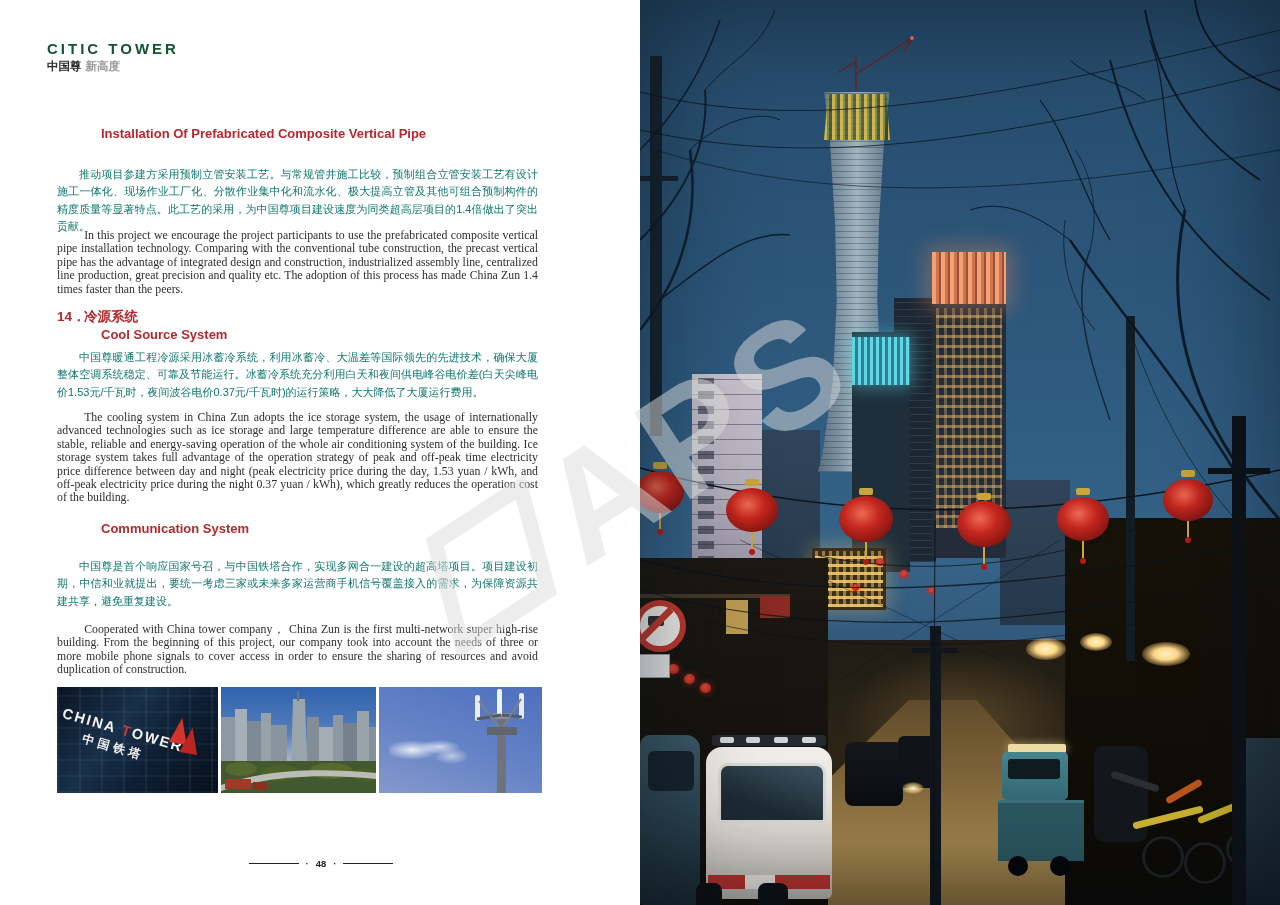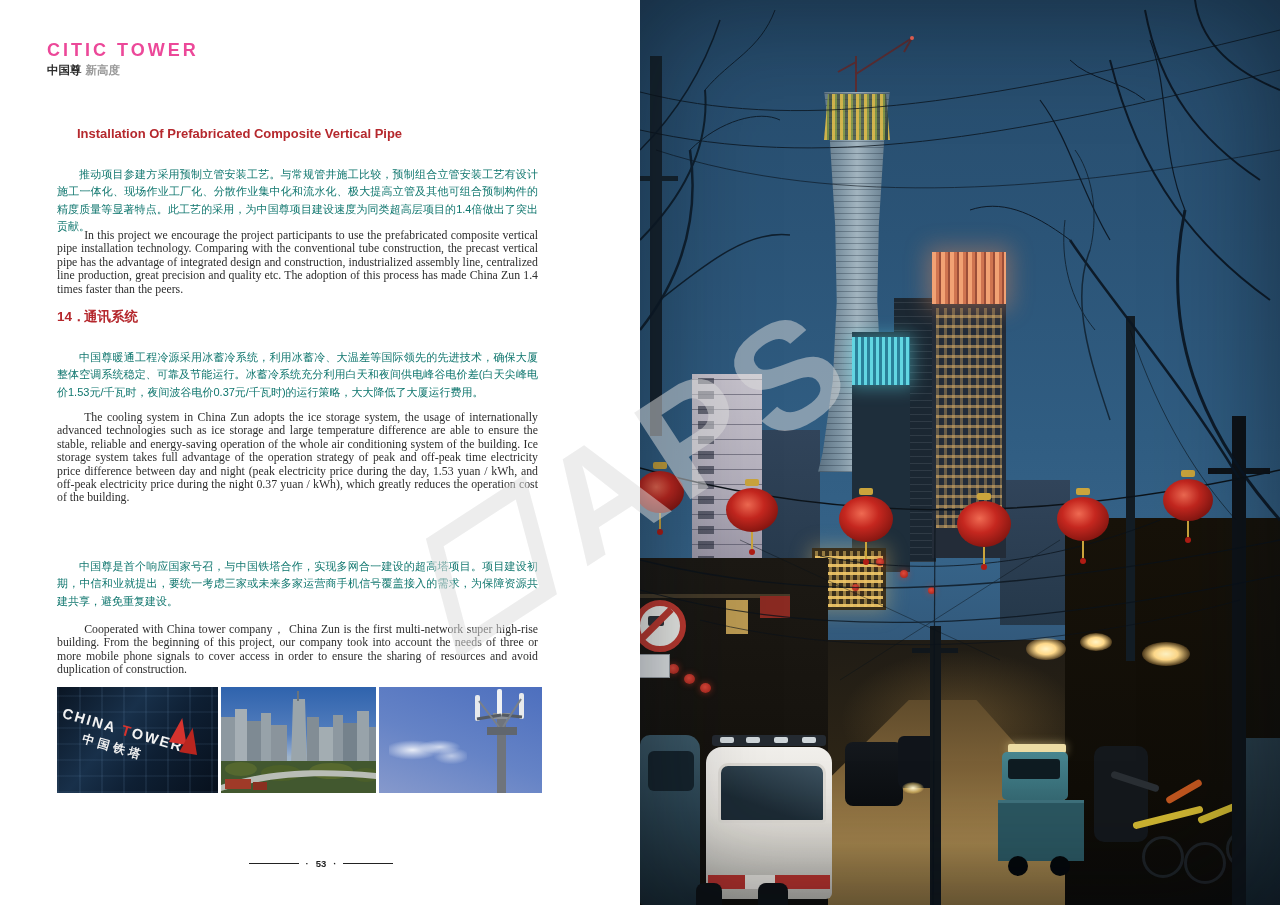--- a/index.html
+++ b/index.html
@@ -1,27 +1,27 @@
 <!DOCTYPE html>
 <html><head>
 <meta charset="utf-8">
 <style>
   html,body{margin:0;padding:0;background:#888;}
   #stage{position:relative;width:1280px;height:905px;background:#ffffff;overflow:hidden;
          font-family:"Liberation Sans","DejaVu Sans",sans-serif;}
   
   #page-left{position:absolute;left:0;top:0;width:640px;height:905px;background:#fff;}
   .logo{position:absolute;left:47px;top:40px;}
-  .logo-title{font-size:18px;font-weight:bold;letter-spacing:3px;color:#ec4899;}
+  .logo-title{font-size:15px;font-weight:bold;letter-spacing:3px;color:#14532d;}
   .logo-sub{font-size:11.5px;margin-top:2px;color:#2b2b2b;font-weight:bold;}
   .logo-sub .tag{color:#9a9a9a;font-weight:bold;margin-left:4px;}
   .section{position:absolute;left:57px;width:481px;}
   .sec-head{color:#b5282d;font-weight:bold;font-size:13.5px;line-height:16px;}
   .sec-head .num{display:inline-block;width:27px;}
-  .sec-head-en{color:#b5282d;font-weight:bold;font-size:13px;line-height:15px;margin-left:20px;margin-top:2px;}
+  .sec-head-en{color:#b5282d;font-weight:bold;font-size:13px;line-height:15px;margin-left:44px;margin-top:2px;}
   .para-zh{font-size:11px;line-height:17.3px;color:#0f766e;text-align:justify;text-indent:2em;}
   .para-en{font-family:Liberation Serif, serif;font-size:11.8px;line-height:13.4px;
            color:#2e2e2e;text-align:justify;text-indent:2.3em;}
   
   #gallery{position:absolute;left:57px;top:687px;width:484px;height:106px;display:flex;gap:3px;}
   .g-img{position:relative;height:106px;overflow:hidden;flex:none;}
   #g1{width:161px;background:linear-gradient(128deg,#0a1523 0%,#18304a 38%,#0e1f33 62%,#07101c 100%);}
   #g1 .glass{position:absolute;inset:0;background:
       repeating-linear-gradient(90deg,rgba(120,160,200,.10) 0 2px,transparent 2px 22px),
       repeating-linear-gradient(0deg,rgba(120,160,200,.08) 0 2px,transparent 2px 16px);}
@@ -149,27 +149,29 @@
     </div>
 
     <div class="section" style="top:124px">
       <div class="sec-head-en">Installation Of Prefabricated Composite Vertical Pipe</div>
     </div>
     <div class="section para-zh" style="top:166px">推动项目参建方采用预制立管安装工艺。与常规管井施工比较，预制组合立管安装工艺有设计施工一体化、现场作业工厂化、分散作业集中化和流水化、极大提高立管及其他可组合预制构件的精度质量等显著特点。此工艺的采用，为中国尊项目建设速度为同类超高层项目的1.4倍做出了突出贡献。</div>
     <div class="section para-en" style="top:229px">In this project we encourage the project participants to use the prefabricated composite vertical pipe installation technology. Comparing with the conventional tube construction, the precast vertical pipe has the advantage of integrated design and construction, industrialized assembly line, centralized line production, great precision and quality etc. The adoption of this process has made China Zun 1.4 times faster than the peers.</div>
 
     <div class="section" style="top:309px">
       <div class="sec-head">
-        <span class="num">14．</span><span>通讯系统</span>
-      </div>
+        <span class="num">14．</span><span>冷源系统</span>
+      </div>
+      <div class="sec-head-en">Cool Source System</div>
     </div>
     <div class="section para-zh" style="top:349px">中国尊暖通工程冷源采用冰蓄冷系统，利用冰蓄冷、大温差等国际领先的先进技术，确保大厦整体空调系统稳定、可靠及节能运行。冰蓄冷系统充分利用白天和夜间供电峰谷电价差(白天尖峰电价1.53元/千瓦时，夜间波谷电价0.37元/千瓦时)的运行策略，大大降低了大厦运行费用。</div>
     <div class="section para-en" style="top:411px">The cooling system in China Zun adopts the ice storage system, the usage of internationally advanced technologies such as ice storage and large temperature difference are able to ensure the stable, reliable and energy-saving operation of the whole air conditioning system of the building. Ice storage system takes full advantage of the operation strategy of peak and off-peak time electricity price difference between day and night (peak electricity price during the day, 1.53 yuan / kWh, and off-peak electricity price during the night 0.37 yuan / kWh), which greatly reduces the operation cost of the building.</div>
 
     <div class="section" style="top:519px">
+      <div class="sec-head-en">Communication System</div>
     </div>
     <div class="section para-zh" style="top:558px">中国尊是首个响应国家号召，与中国铁塔合作，实现多网合一建设的超高塔项目。项目建设初期，中信和业就提出，要统一考虑三家或未来多家运营商手机信号覆盖接入的需求，为保障资源共建共享，避免重复建设。</div>
     <div class="section para-en" style="top:623px">Cooperated with China tower company， China Zun is the first multi-network super high-rise building. From the beginning of this project, our company took into account the needs of three or more mobile phone signals to cover access in order to ensure the sharing of resources and avoid duplication of construction.</div>
 
     <div id="gallery">
       <div id="g1" class="g-img">
         <div class="glass"></div>
         <div class="sign">
           <div class="l1"><span>CHINA </span><span class="red">T</span><span>OWER</span></div>
           <div class="l2">中国铁塔</div>
@@ -217,21 +219,21 @@
           <line x1="100" y1="14" x2="120" y2="40" stroke="#7a8088" stroke-width="2"></line>
           <line x1="142" y1="12" x2="124" y2="40" stroke="#7a8088" stroke-width="2"></line>
           <rect x="108" y="40" width="30" height="8" fill="#60666e"></rect>
         </svg>
       </div>
     </div>
 
     <div id="footer">
       <span class="f-line"></span>
       <span>·</span>
-      <span>53</span>
+      <span>48</span>
       <span>·</span>
       <span class="f-line"></span>
     </div>
   </div>
 
   <div id="watermark">
     <span class="wm-icon"></span>
     <span class="wm-text">APS</span>
   </div>
 

